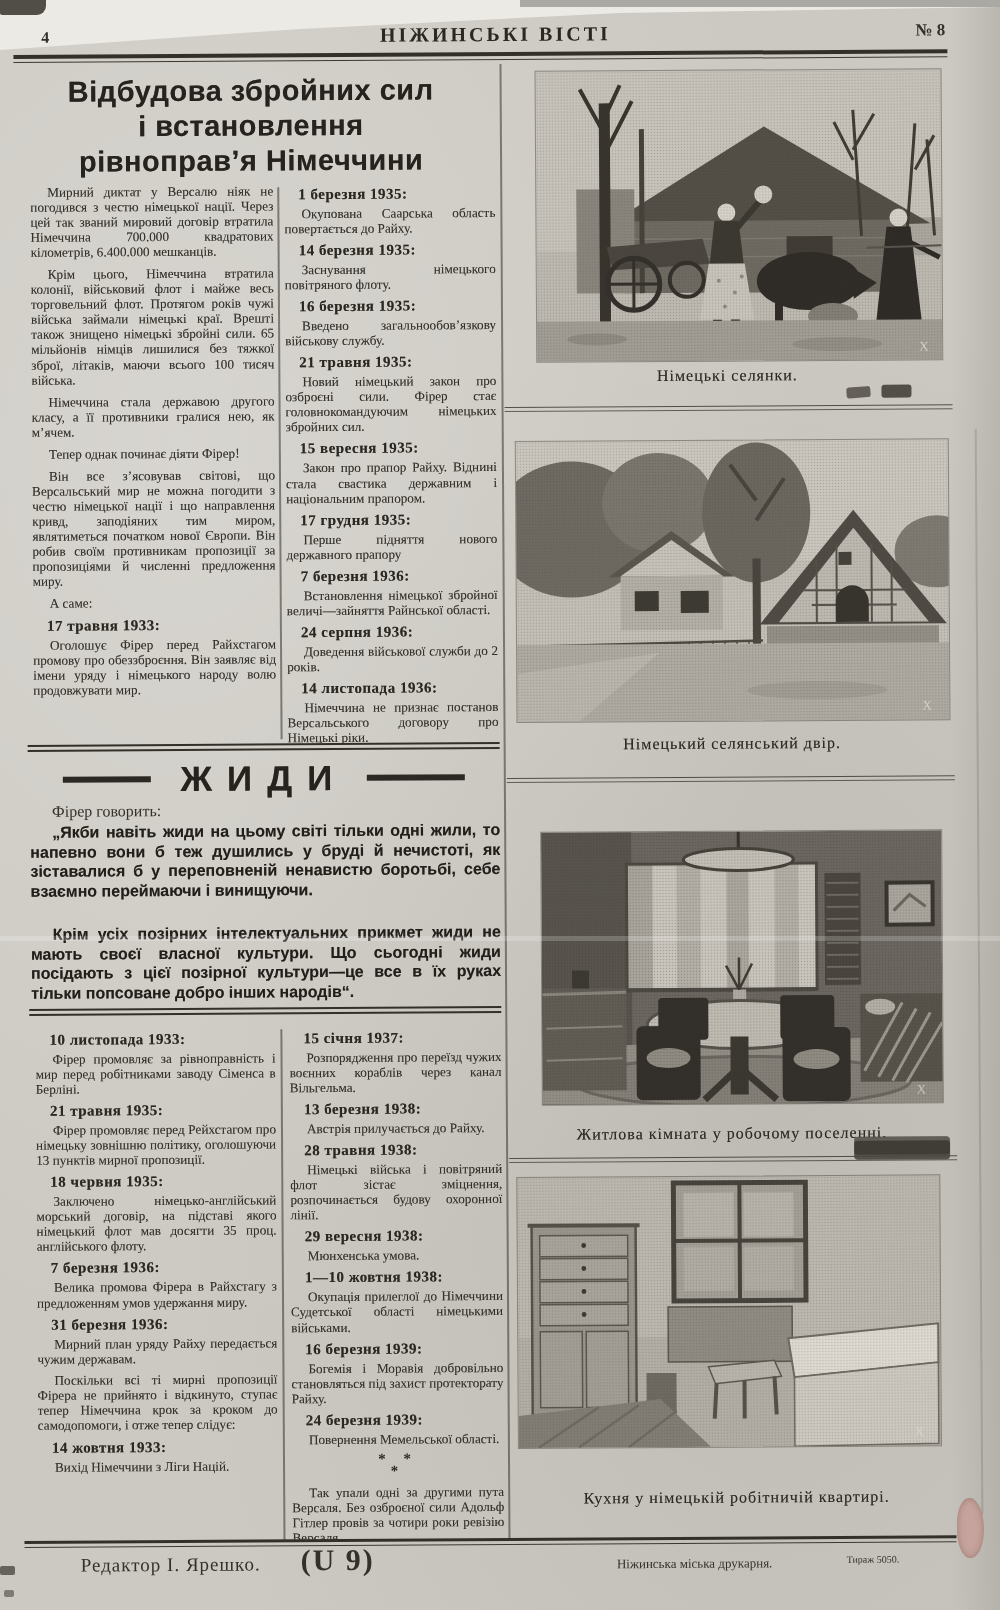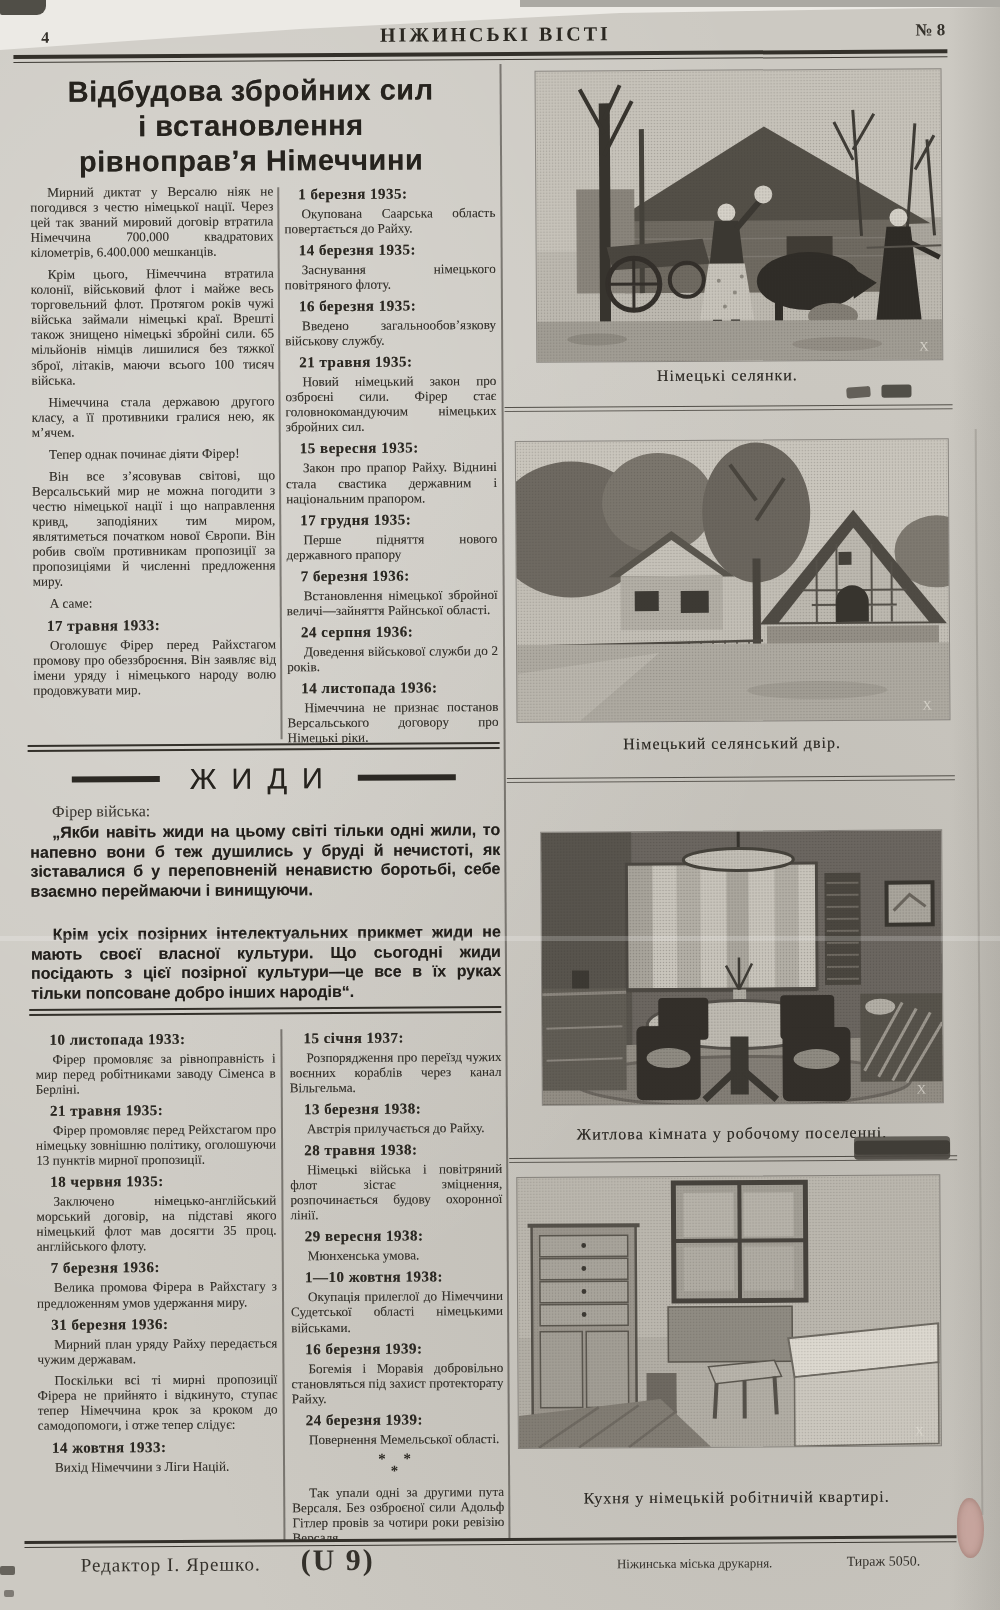--- a/index.html
+++ b/index.html
@@ -63,22 +63,22 @@
   .vredge { left:977px; top:432px; height:1086px; opacity:.3; }
   .dbl { height:7px; border-top:2px solid #33302a; border-bottom:2.5px solid #33302a; }
   .thin-dbl { height:5px; border-top:1.5px solid rgba(51,48,42,.8); border-bottom:1px solid rgba(51,48,42,.7); }
 
   
   .zh-rule1 { left:28px; top:742px; width:472px; }
   .zh-titlerow { left:28px; top:758px; width:472px; height:38px;
     display:flex; align-items:center; justify-content:center; gap:20px; }
   .zh-dash { height:6px; background:#2c2924; }
   .zh-dash.l { width:88px; } .zh-dash.r { width:98px; }
-  .zh-title { font-family:"Liberation Sans", sans-serif; font-weight:normal;
-    font-size:29px; letter-spacing:15px; padding-left:10px; color:#26231e;
+  .zh-title { font-family:"Liberation Sans", sans-serif; font-weight:bold;
+    font-size:35px; letter-spacing:15px; padding-left:10px; color:#26231e;
     text-shadow:0 0 .6px rgba(38,35,30,.5); }
   .zh-lead { left:52px; top:800px; font-size:16px; }
   .zh-q { font-family:"Liberation Sans", sans-serif; font-weight:bold;
     font-size:16px; line-height:1.23; text-align:justify; text-indent:22px;
     color:#221f1b; text-shadow:0 0 .5px rgba(30,28,24,.45); }
   .zh-q1 { left:30px; top:820px; width:470px; }
   .zh-q2 { left:30px; top:922px; width:470px; }
   .zh-rule2 { left:28px; top:1006px; width:472px; }
 
   
@@ -105,21 +105,21 @@
   
   .ast { display:flex; flex-direction:column; align-items:center; line-height:.8;
     font-weight:bold; font-size:15px; letter-spacing:7px; margin:4px 0 8px; color:#2b2822; }
 
   
   .f-rule { left:20px; top:1538px; width:932px; height:7px;
     border-top:3px solid #33302a; border-bottom:1.5px solid #3c3933; }
   .f-editor { left:76px; top:1552px; font-size:19px; letter-spacing:1px; }
   .f-code { left:296px; top:1542px; font-size:30px; font-weight:bold; letter-spacing:2px; }
   .f-printer { left:555px; top:1557px; width:270px; text-align:center; font-size:13px; }
-  .f-tirazh { left:842px; top:1556px; font-size:14px; }
+  .f-tirazh { left:842px; top:1556px; font-size:10px; }
 </style>
 </head>
 <body>
 
 <div class="page">
   <div class="abs scan-top"></div>
   <div class="abs top-shadow"></div>
   <div class="abs corner-mark"></div>
 
   <div class="tilt">
@@ -187,21 +187,21 @@
           <p class="body">Німеччина не признає постанов Версальського договору про Німецькі ріки.</p>
         </div>
     </div>
 
     <div class="abs dbl zh-rule1"></div>
     <div class="abs zh-titlerow">
       <div class="zh-dash l"></div>
       <div class="zh-title">ЖИДИ</div>
       <div class="zh-dash r"></div>
     </div>
-    <div class="abs zh-lead">Фірер війська:</div>
+    <div class="abs zh-lead">Фірер говорить:</div>
     <p class="abs zh-q zh-q1">„Якби навіть жиди на цьому світі тільки одні жили, то напевно вони б теж душились у бруді й нечистоті, як зіставалися б у переповненій ненавистю боротьбі, себе взаємно переймаючи і винищуючи.</p>
     <p class="abs zh-q zh-q2">Крім усіх позірних інтелектуальних прикмет жиди не мають своєї власної культури. Що сьогодні жиди посідають з цієї позірної культури—це все в їх руках тільки попсоване добро інших народів“.</p>
     <div class="abs dbl zh-rule2"></div>
 
     <div class="abs col c3">
       <div class="entry">
           <h4 class="date">10 листопада 1933:</h4>
           <p class="body">Фірер промовляє за рівноправність і мир перед робітниками заводу Сіменса в Берліні.</p>
         </div>
       <div class="entry">

